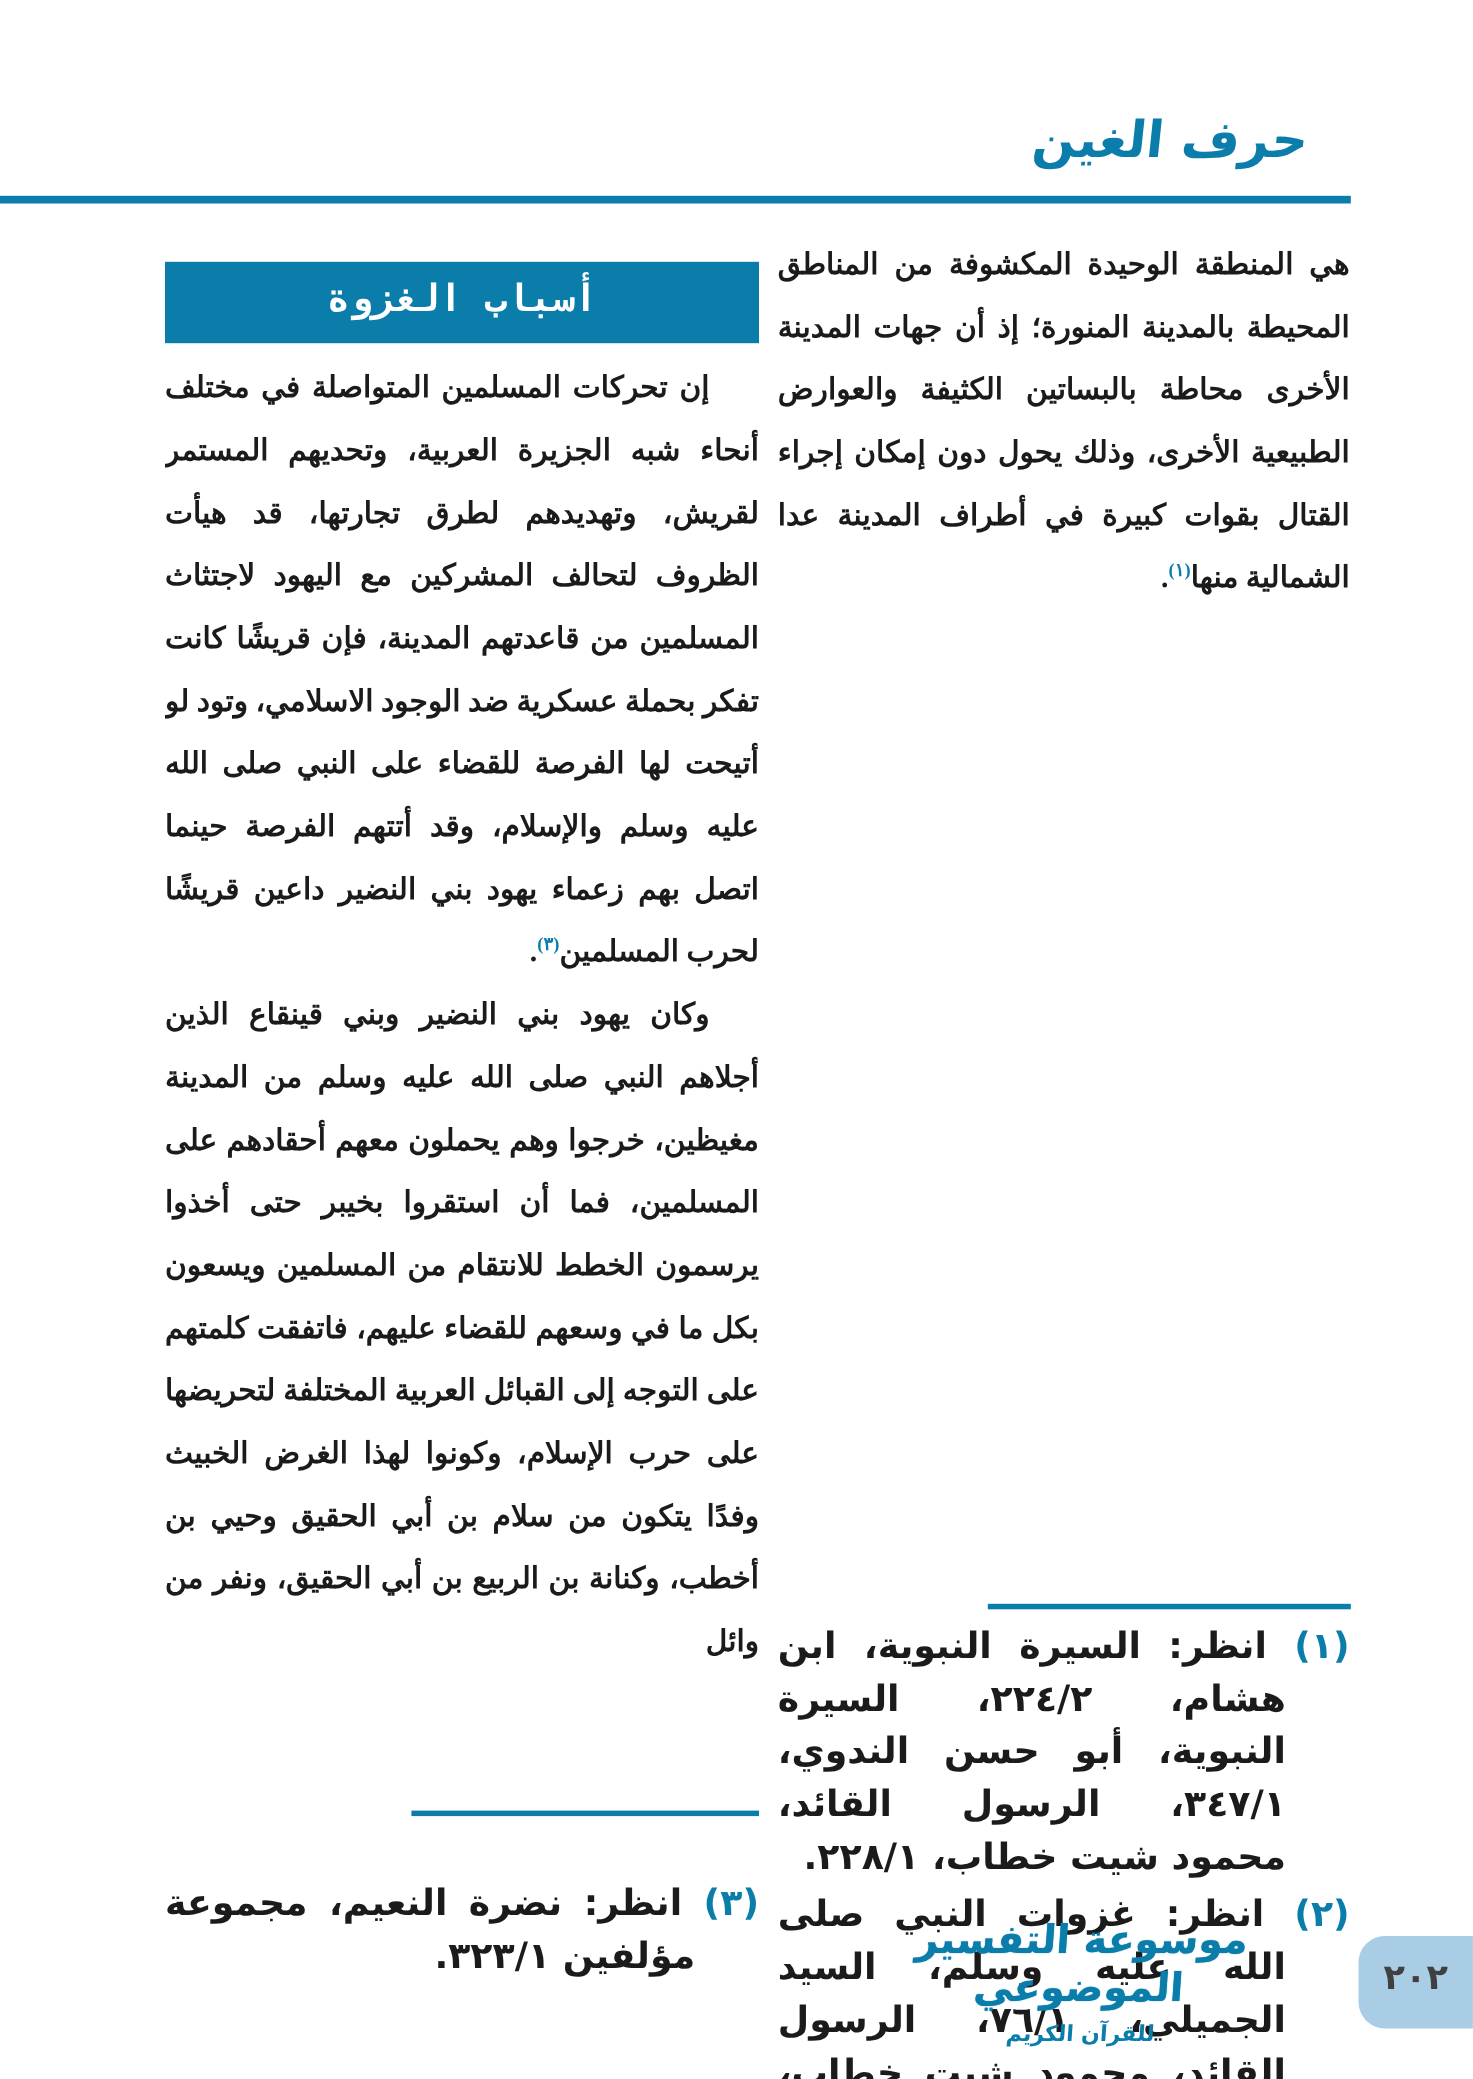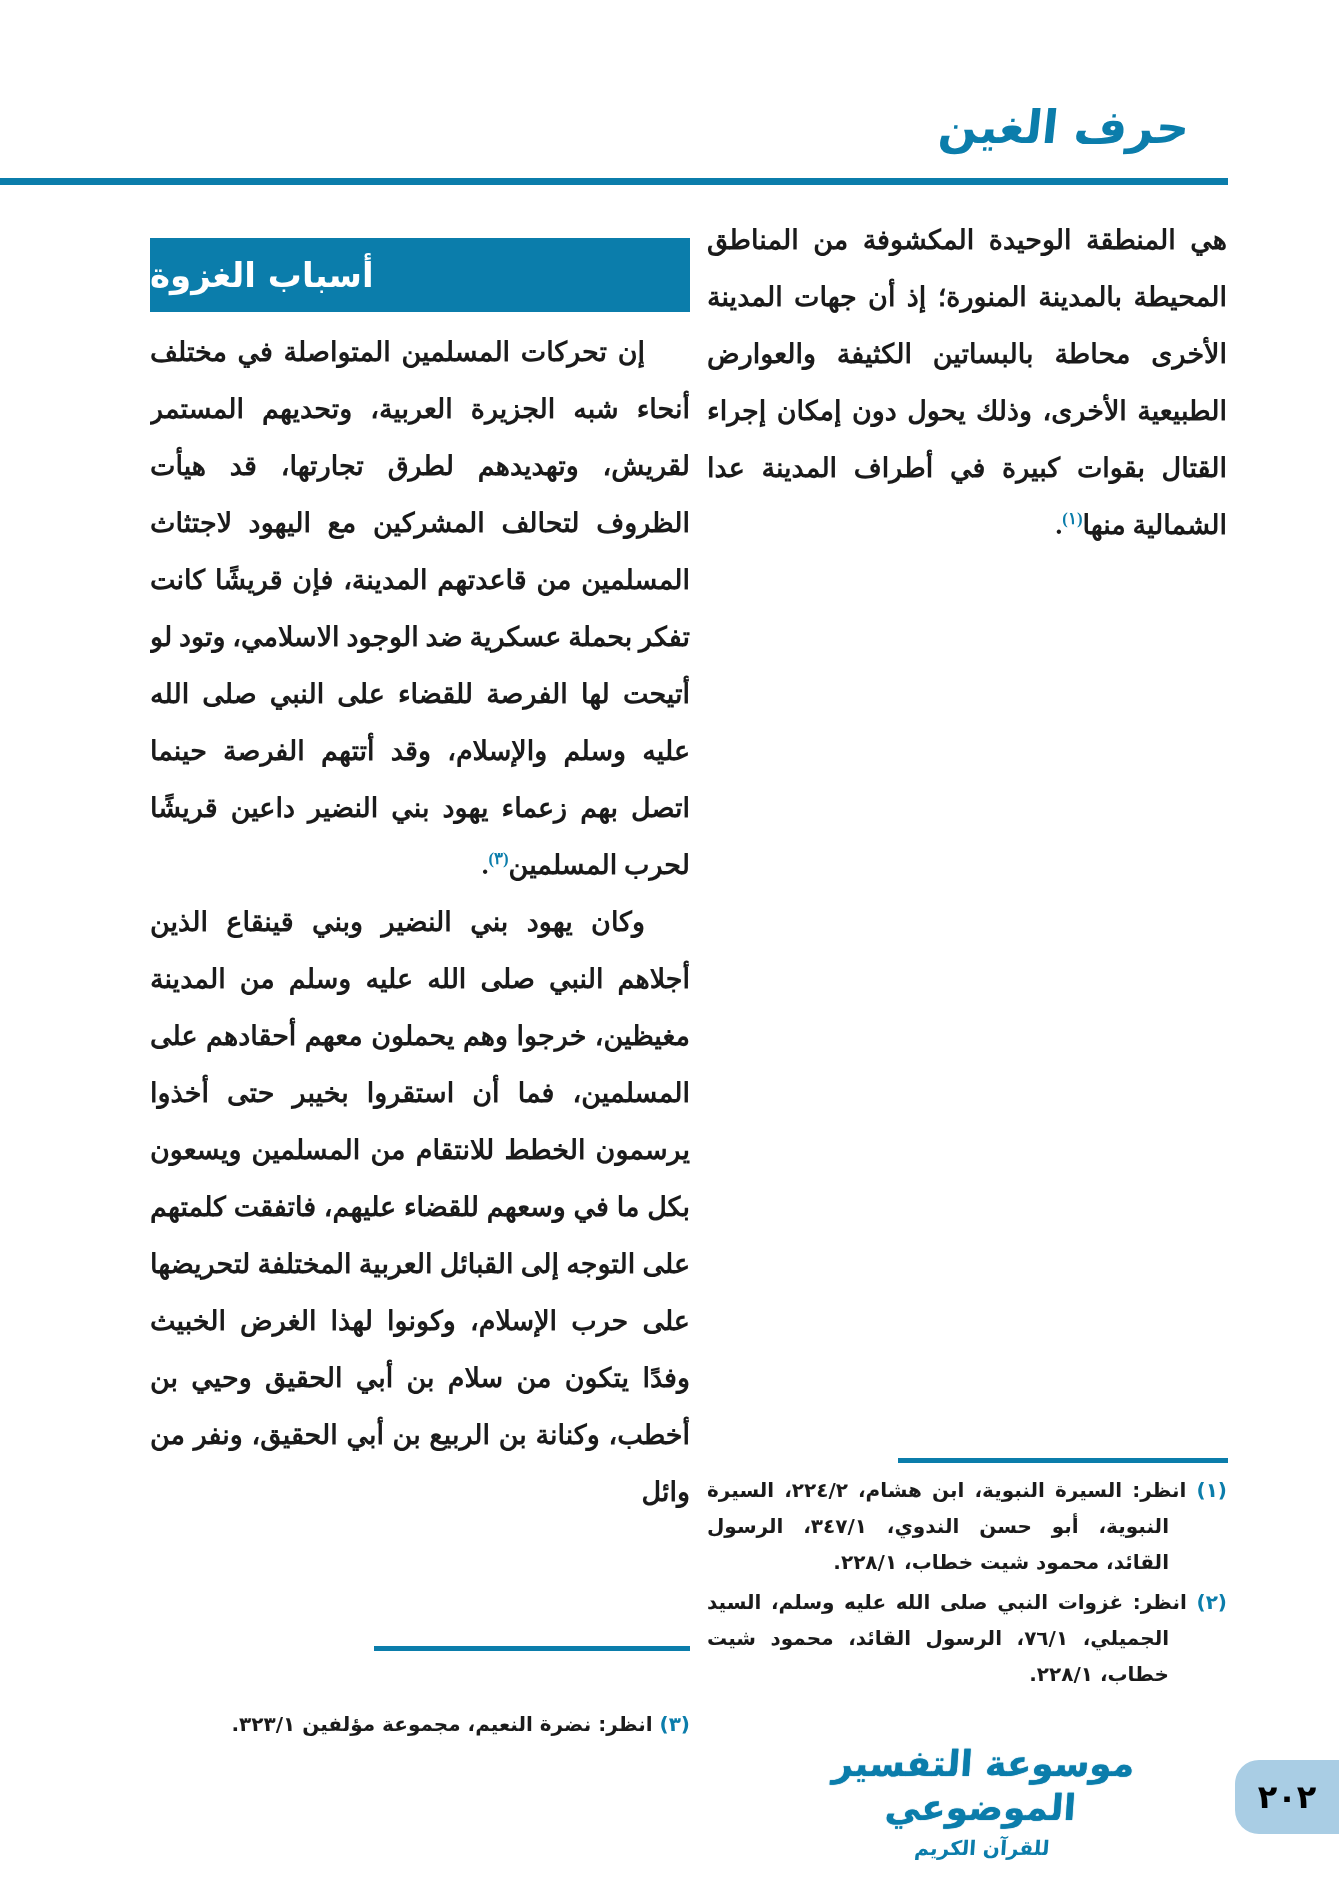--- a/index.html
+++ b/index.html
@@ -54,23 +54,24 @@
     font-family: Liberation Serif, serif;
   }
   .indent { text-indent: 45px; }
 
   .section-box {
     height: 74px;
     background: #0b7dab;
     color: #ffffff;
     font-size: 34px;
     font-weight: bold;
-    text-align: left;
+    text-align: center;
     line-height: 74px;
     margin-bottom: 12px;
+    font-family: Liberation Mono, monospace;
   }
   .left-text-clip { height: 1320px; overflow: hidden; }
 
   sup.fn {
     color: #0b7dab;
     font-size: 0.62em;
     vertical-align: super;
     line-height: 0;
     font-weight: bold;
   }
@@ -86,22 +87,22 @@
 
   .footnotes {
     position: absolute;
     text-align: justify;
   }
   .footnotes-right { top: 1472px; right: 112px; width: 520px; }
   .footnotes-left  { top: 1662px; left: 150px;  width: 540px; margin-top: 44px; }
 
   .footnote {
     margin: 0 0 4px 0;
-    font-size: 20px;
-    line-height: 36px;
+    font-size: 33px;
+    line-height: 48px;
     font-weight: 600;
     padding-right: 58px;
     text-indent: -58px;
   }
   .fn-num { color: #0b7dab; font-weight: bold; }
 
   
   .logo {
     position: absolute;
     top: 1742px;
@@ -123,24 +124,24 @@
     font-size: 20px;
     font-weight: bold;
     margin-top: 6px;
     transform: skewX(-4deg);
   }
   .page-tab {
     position: absolute;
     top: 1760px;
     right: 0;
     width: 104px;
-    height: 74px;
+    height: 84px;
     background: #a9cde4;
     border-radius: 24px 0 0 24px;
-    color: #000000;
+    color: #404040;
     font-size: 32px;
     font-weight: bold;
     text-align: center;
     line-height: 74px;
   }
 </style>
 </head>
 <body>
 
 <div class="page">

